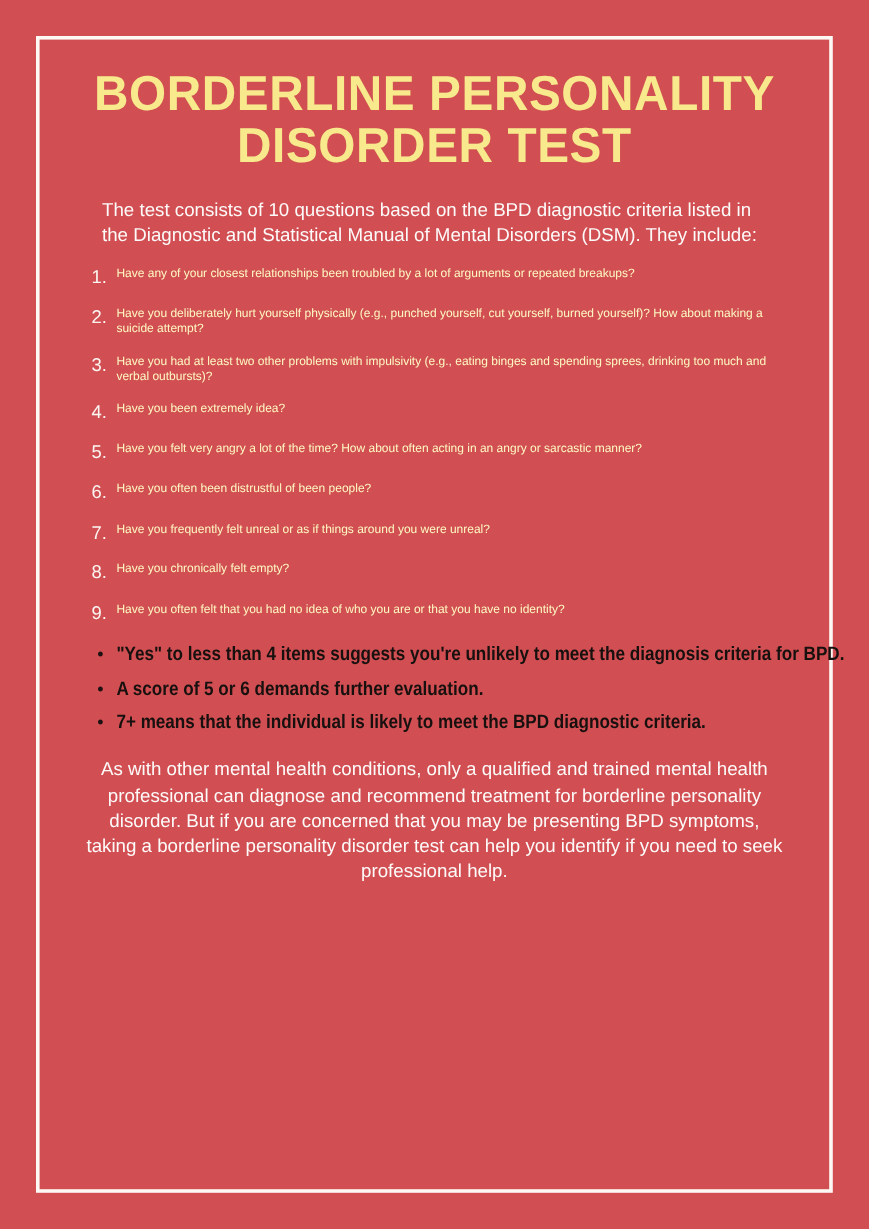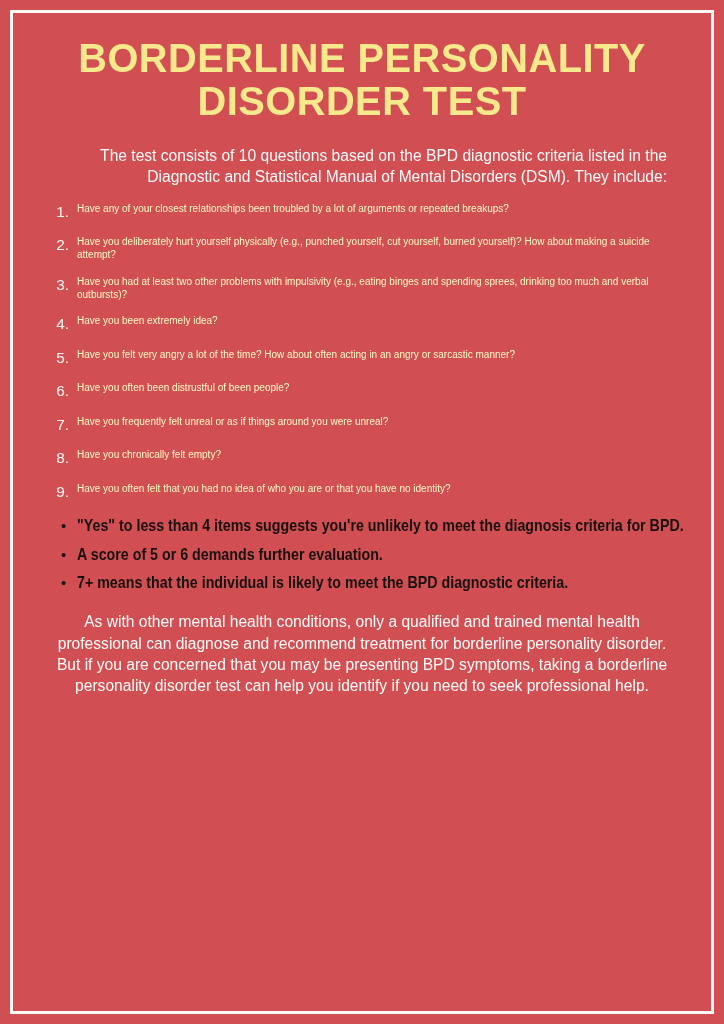--- a/index.html
+++ b/index.html
@@ -12,21 +12,21 @@
     background: #d14f52;
     font-family: "Liberation Sans", sans-serif;
     overflow: hidden;
   }
   #poster {
     position: relative;
     width: 724px;
     height: 1024px;
     background: #d14f52;
     box-sizing: border-box;
-    padding: 10px;
+    padding: 30px;
   }
   #frame {
     position: relative;
     width: 100%;
     height: 100%;
     box-sizing: border-box;
     border: 3px solid #fdf8f4;
     background: #d14f52;
   }
   #inner {
@@ -52,21 +52,21 @@
   }
   .title .tline { display: block; }
 
   
   .intro {
     color: #fdfafa;
     font-size: 15.6px;
     line-height: 1.34;
     margin: 22px 0 0 0;
     padding: 0 22px 0 30px;
-    text-align: right;
+    text-align: left;
   }
 
   
   .questions {
     margin: 14px 0 0 0;
     padding: 0 24px 0 10px;
   }
   .q-row {
     display: flex;
     align-items: flex-start;

